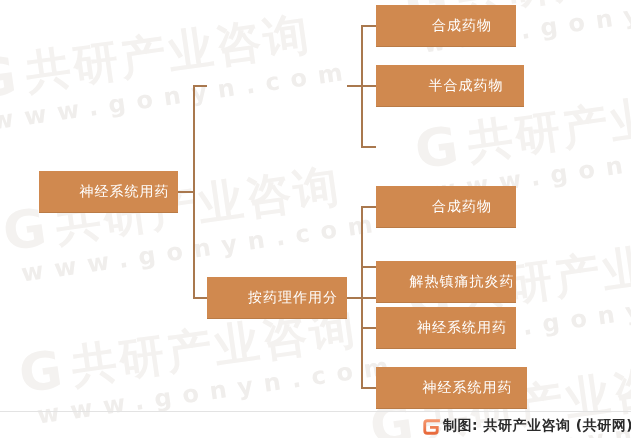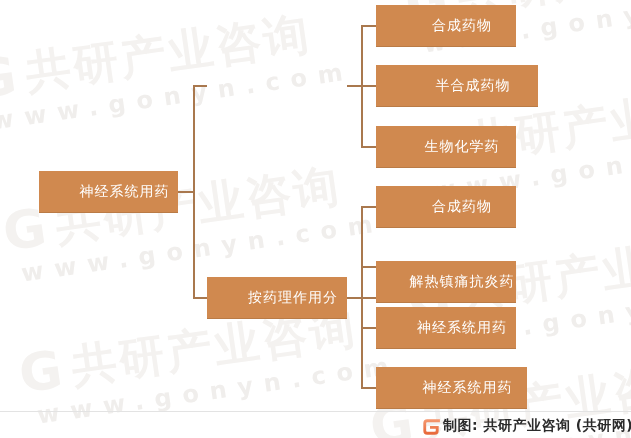--- a/index.html
+++ b/index.html
@@ -123,22 +123,21 @@
   <div class="ln" style="left:361px;top:206px;width:15px;height:2px"></div>
   <div class="ln" style="left:361px;top:266px;width:15px;height:2px"></div>
   <div class="ln" style="left:361px;top:327px;width:15px;height:2px"></div>
   <div class="ln" style="left:361px;top:387px;width:15px;height:2px"></div>
 
   <div class="node" style="left:39px;top:171px;width:139px">神经系统用药</div>
 
   <div class="node" style="left:207px;top:277px;width:140px">按药理作用分</div>
 
   <div class="node" style="left:376px;top:5px;width:140px">合成药物</div>
-  <div class="node" style="left:376px;top:65px;width:162px">半合成药物</div>
-  <div class="node" style="left:376px;top:126px;width:140px">生物化学药</div>
+  <div class="node" style="left:376px;top:65px;width:148px">半合成药物</div>
 
   <div class="node" style="left:376px;top:186px;width:140px">合成药物</div>
   <div class="node" style="left:376px;top:261px;width:140px">解热镇痛抗炎药</div>
   <div class="node" style="left:376px;top:307px;width:140px">神经系统用药</div>
   <div class="node" style="left:376px;top:367px;width:151px">神经系统用药</div>
 
   <div class="sep"></div>
   <svg class="footer-logo" viewBox="0 0 24 24">
     <defs>
       <linearGradient id="glogo" x1="0" y1="0" x2="0" y2="1">

